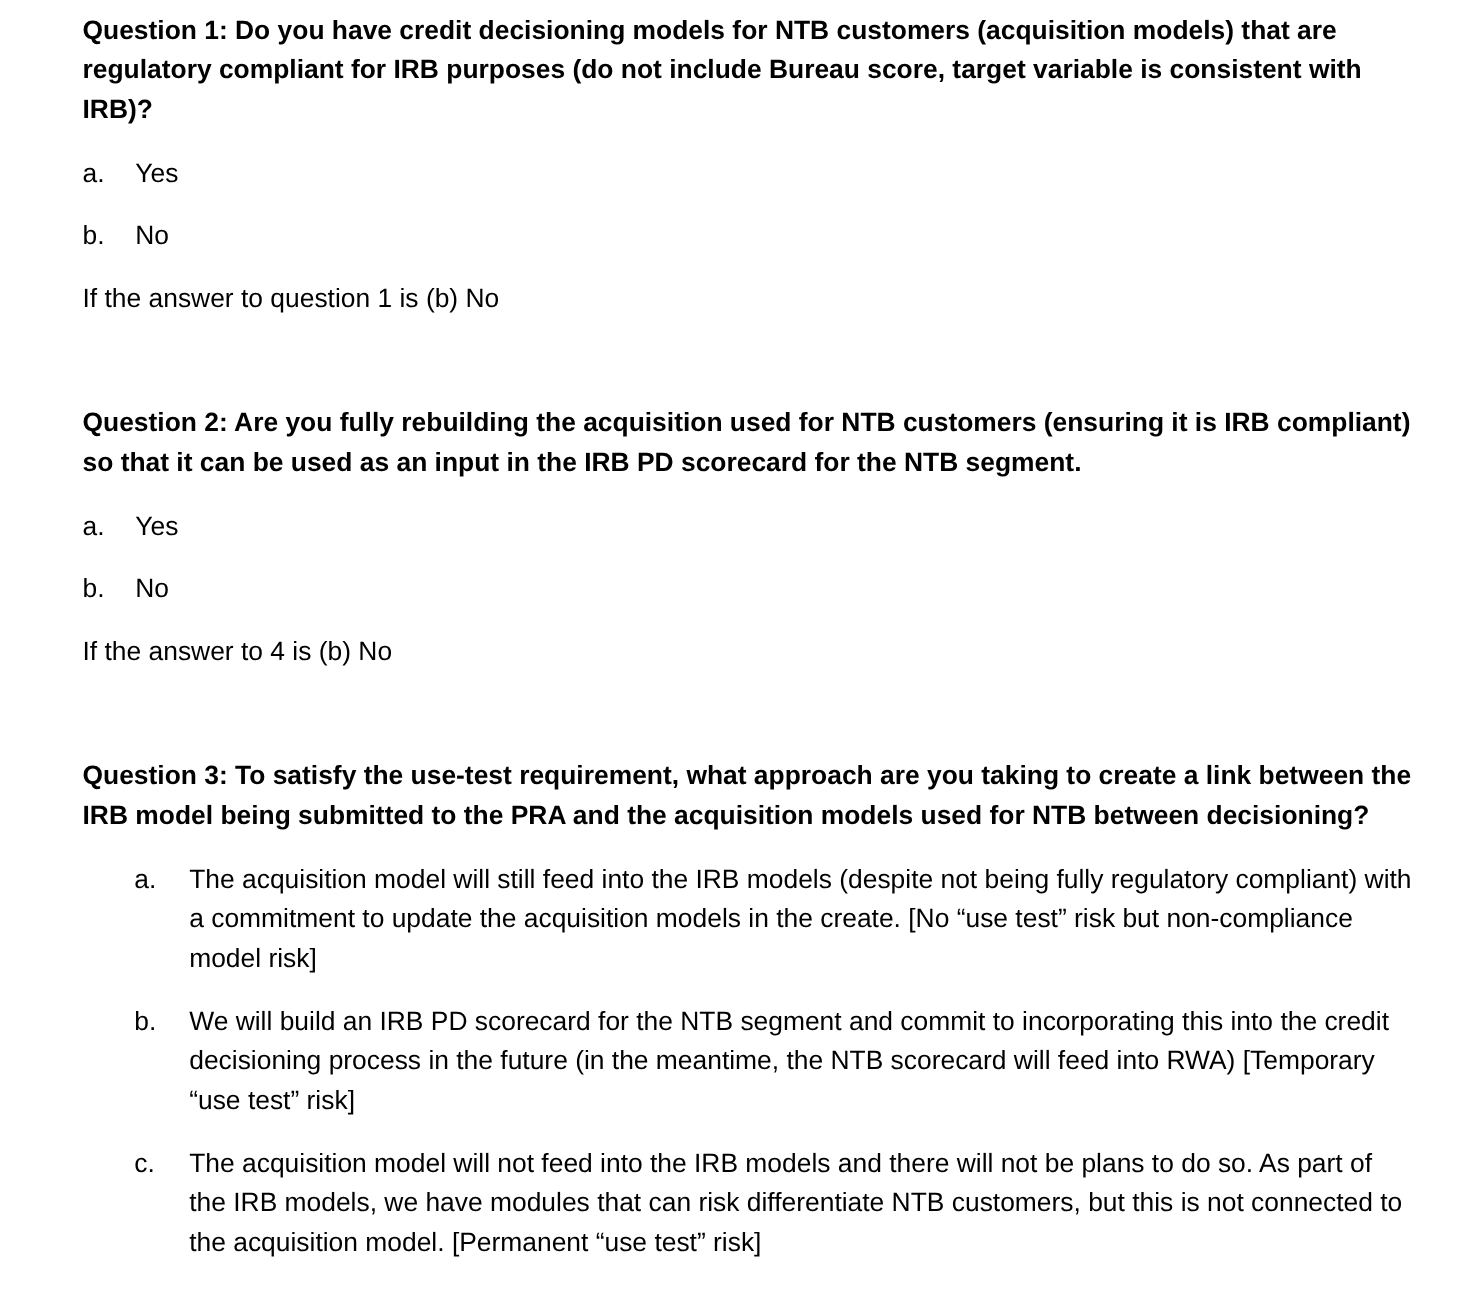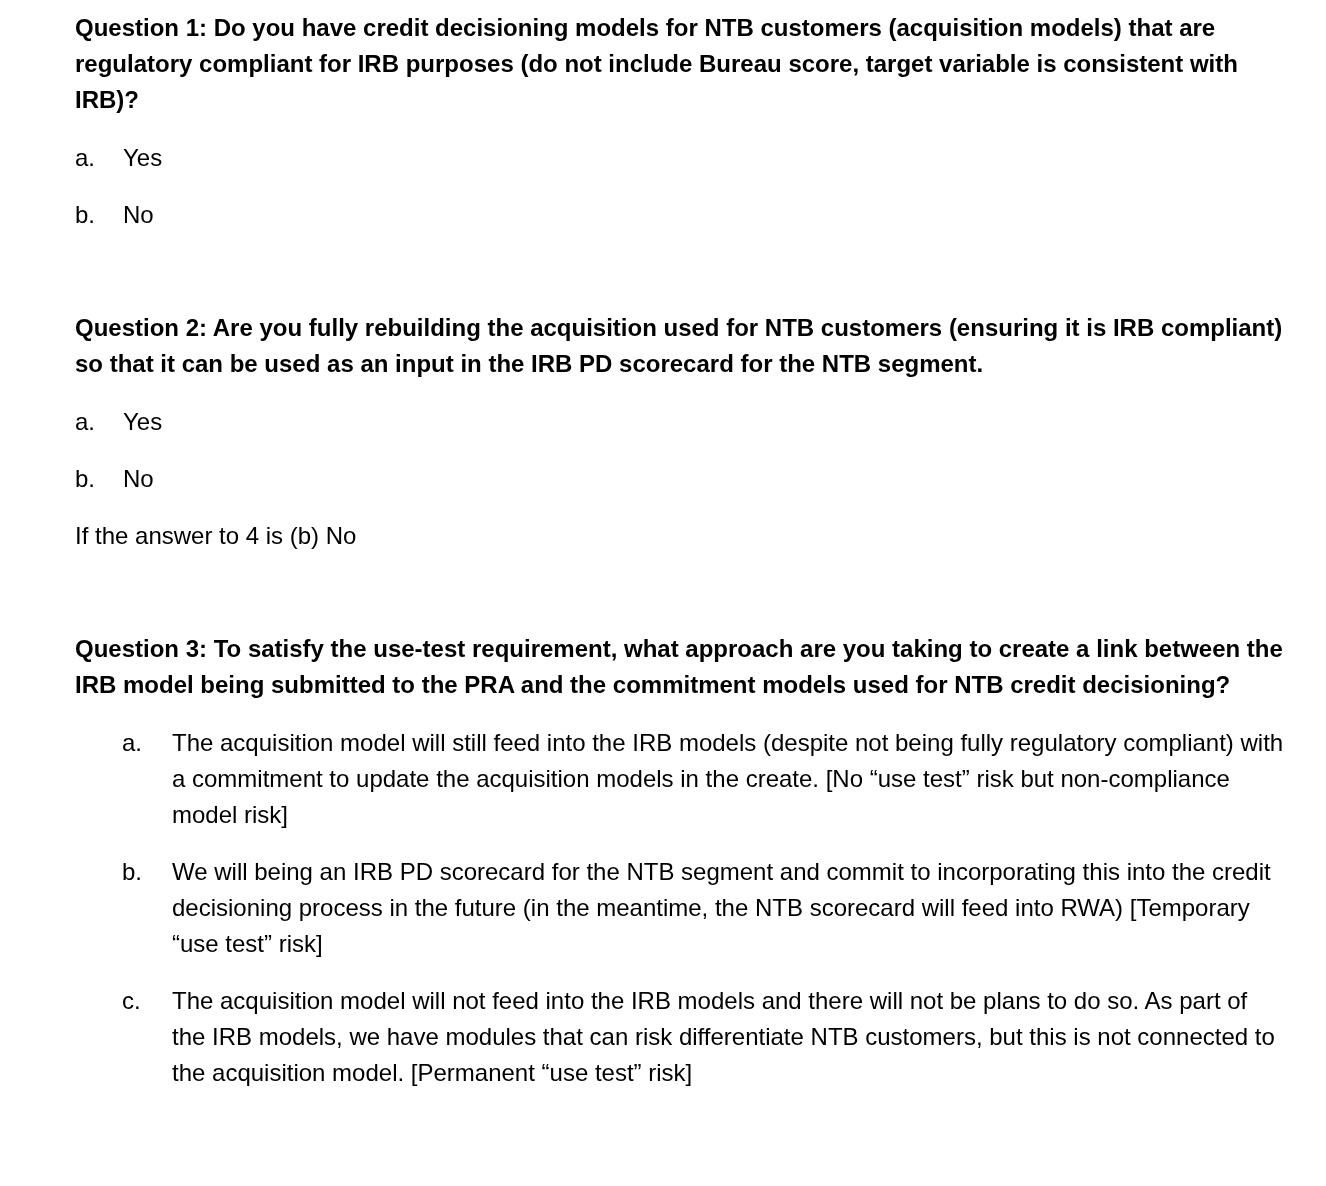--- a/index.html
+++ b/index.html
@@ -49,45 +49,46 @@
   <section class="section">
     <p class="q-heading">Question 1: Do you have credit decisioning models for NTB customers (acquisition models) that are regulatory compliant for IRB purposes (do not include Bureau score, target variable is consistent with IRB)?</p>
     <div class="opt level1">
       <span class="marker">a.</span>
       <span class="opt-text">Yes</span>
     </div>
     <div class="opt level1">
       <span class="marker">b.</span>
       <span class="opt-text">No</span>
     </div>
+    <p class="followup">If the answer to question 1 is (b) No</p>
   </section>
 
   <section class="section">
     <p class="q-heading">Question 2: Are you fully rebuilding the acquisition used for NTB customers (ensuring it is IRB compliant) so that it can be used as an input in the IRB PD scorecard for the NTB segment.</p>
     <div class="opt level1">
       <span class="marker">a.</span>
       <span class="opt-text">Yes</span>
     </div>
     <div class="opt level1">
       <span class="marker">b.</span>
       <span class="opt-text">No</span>
     </div>
     <p class="followup">If the answer to 4 is (b) No</p>
   </section>
 
   <section class="section">
-    <p class="q-heading">Question 3: To satisfy the use-test requirement, what approach are you taking to create a link between the IRB model being submitted to the PRA and the commitment models used for NTB credit decisioning?</p>
+    <p class="q-heading">Question 3: To satisfy the use-test requirement, what approach are you taking to create a link between the IRB model being submitted to the PRA and the acquisition models used for NTB between decisioning?</p>
     <div class="q3-opts">
       <div class="opt level2">
         <span class="marker">a.</span>
         <span class="opt-text">The acquisition model will still feed into the IRB models (despite not being fully regulatory compliant) with a commitment to update the acquisition models in the create. [No “use test” risk but non-compliance model risk]</span>
       </div>
       <div class="opt level2">
         <span class="marker">b.</span>
-        <span class="opt-text">We will being an IRB PD scorecard for the NTB segment and commit to incorporating this into the credit decisioning process in the future (in the meantime, the NTB scorecard will feed into RWA) [Temporary “use test” risk]</span>
+        <span class="opt-text">We will build an IRB PD scorecard for the NTB segment and commit to incorporating this into the credit decisioning process in the future (in the meantime, the NTB scorecard will feed into RWA) [Temporary “use test” risk]</span>
       </div>
       <div class="opt level2">
         <span class="marker">c.</span>
         <span class="opt-text">The acquisition model will not feed into the IRB models and there will not be plans to do so. As part of the IRB models, we have modules that can risk differentiate NTB customers, but this is not connected to the acquisition model. [Permanent “use test” risk]</span>
       </div>
     </div>
   </section>
 
 </div>
 

